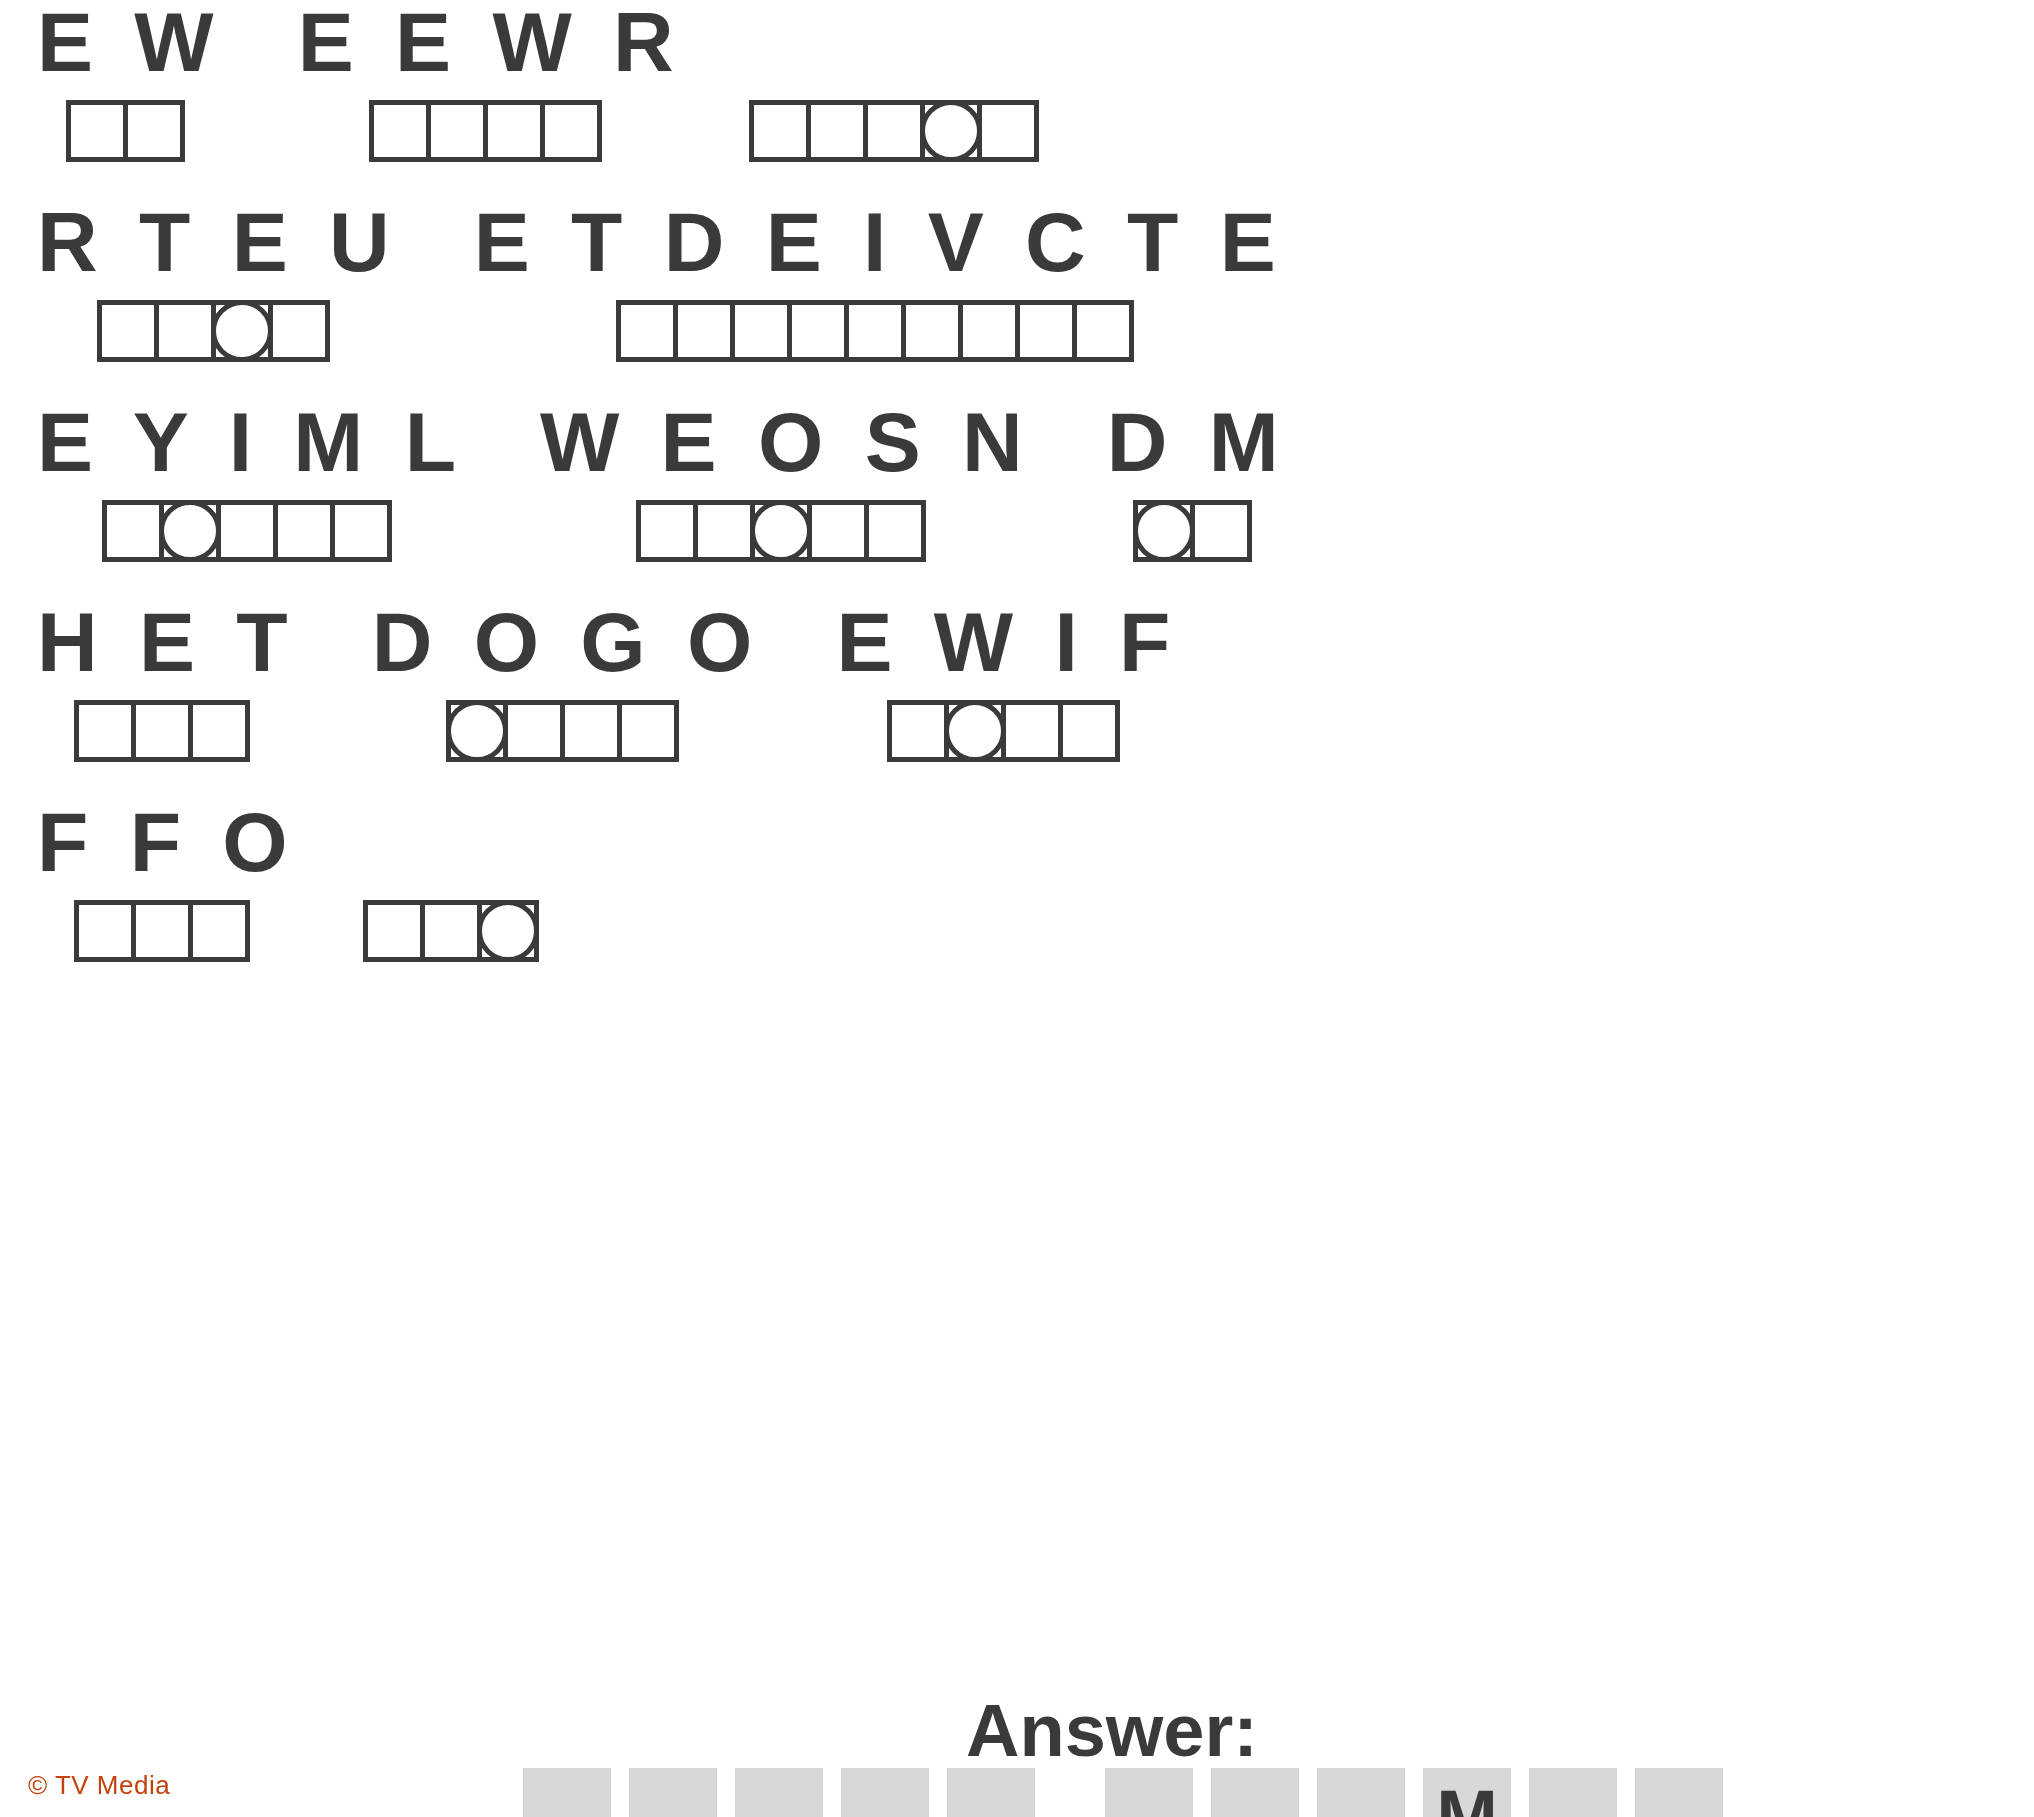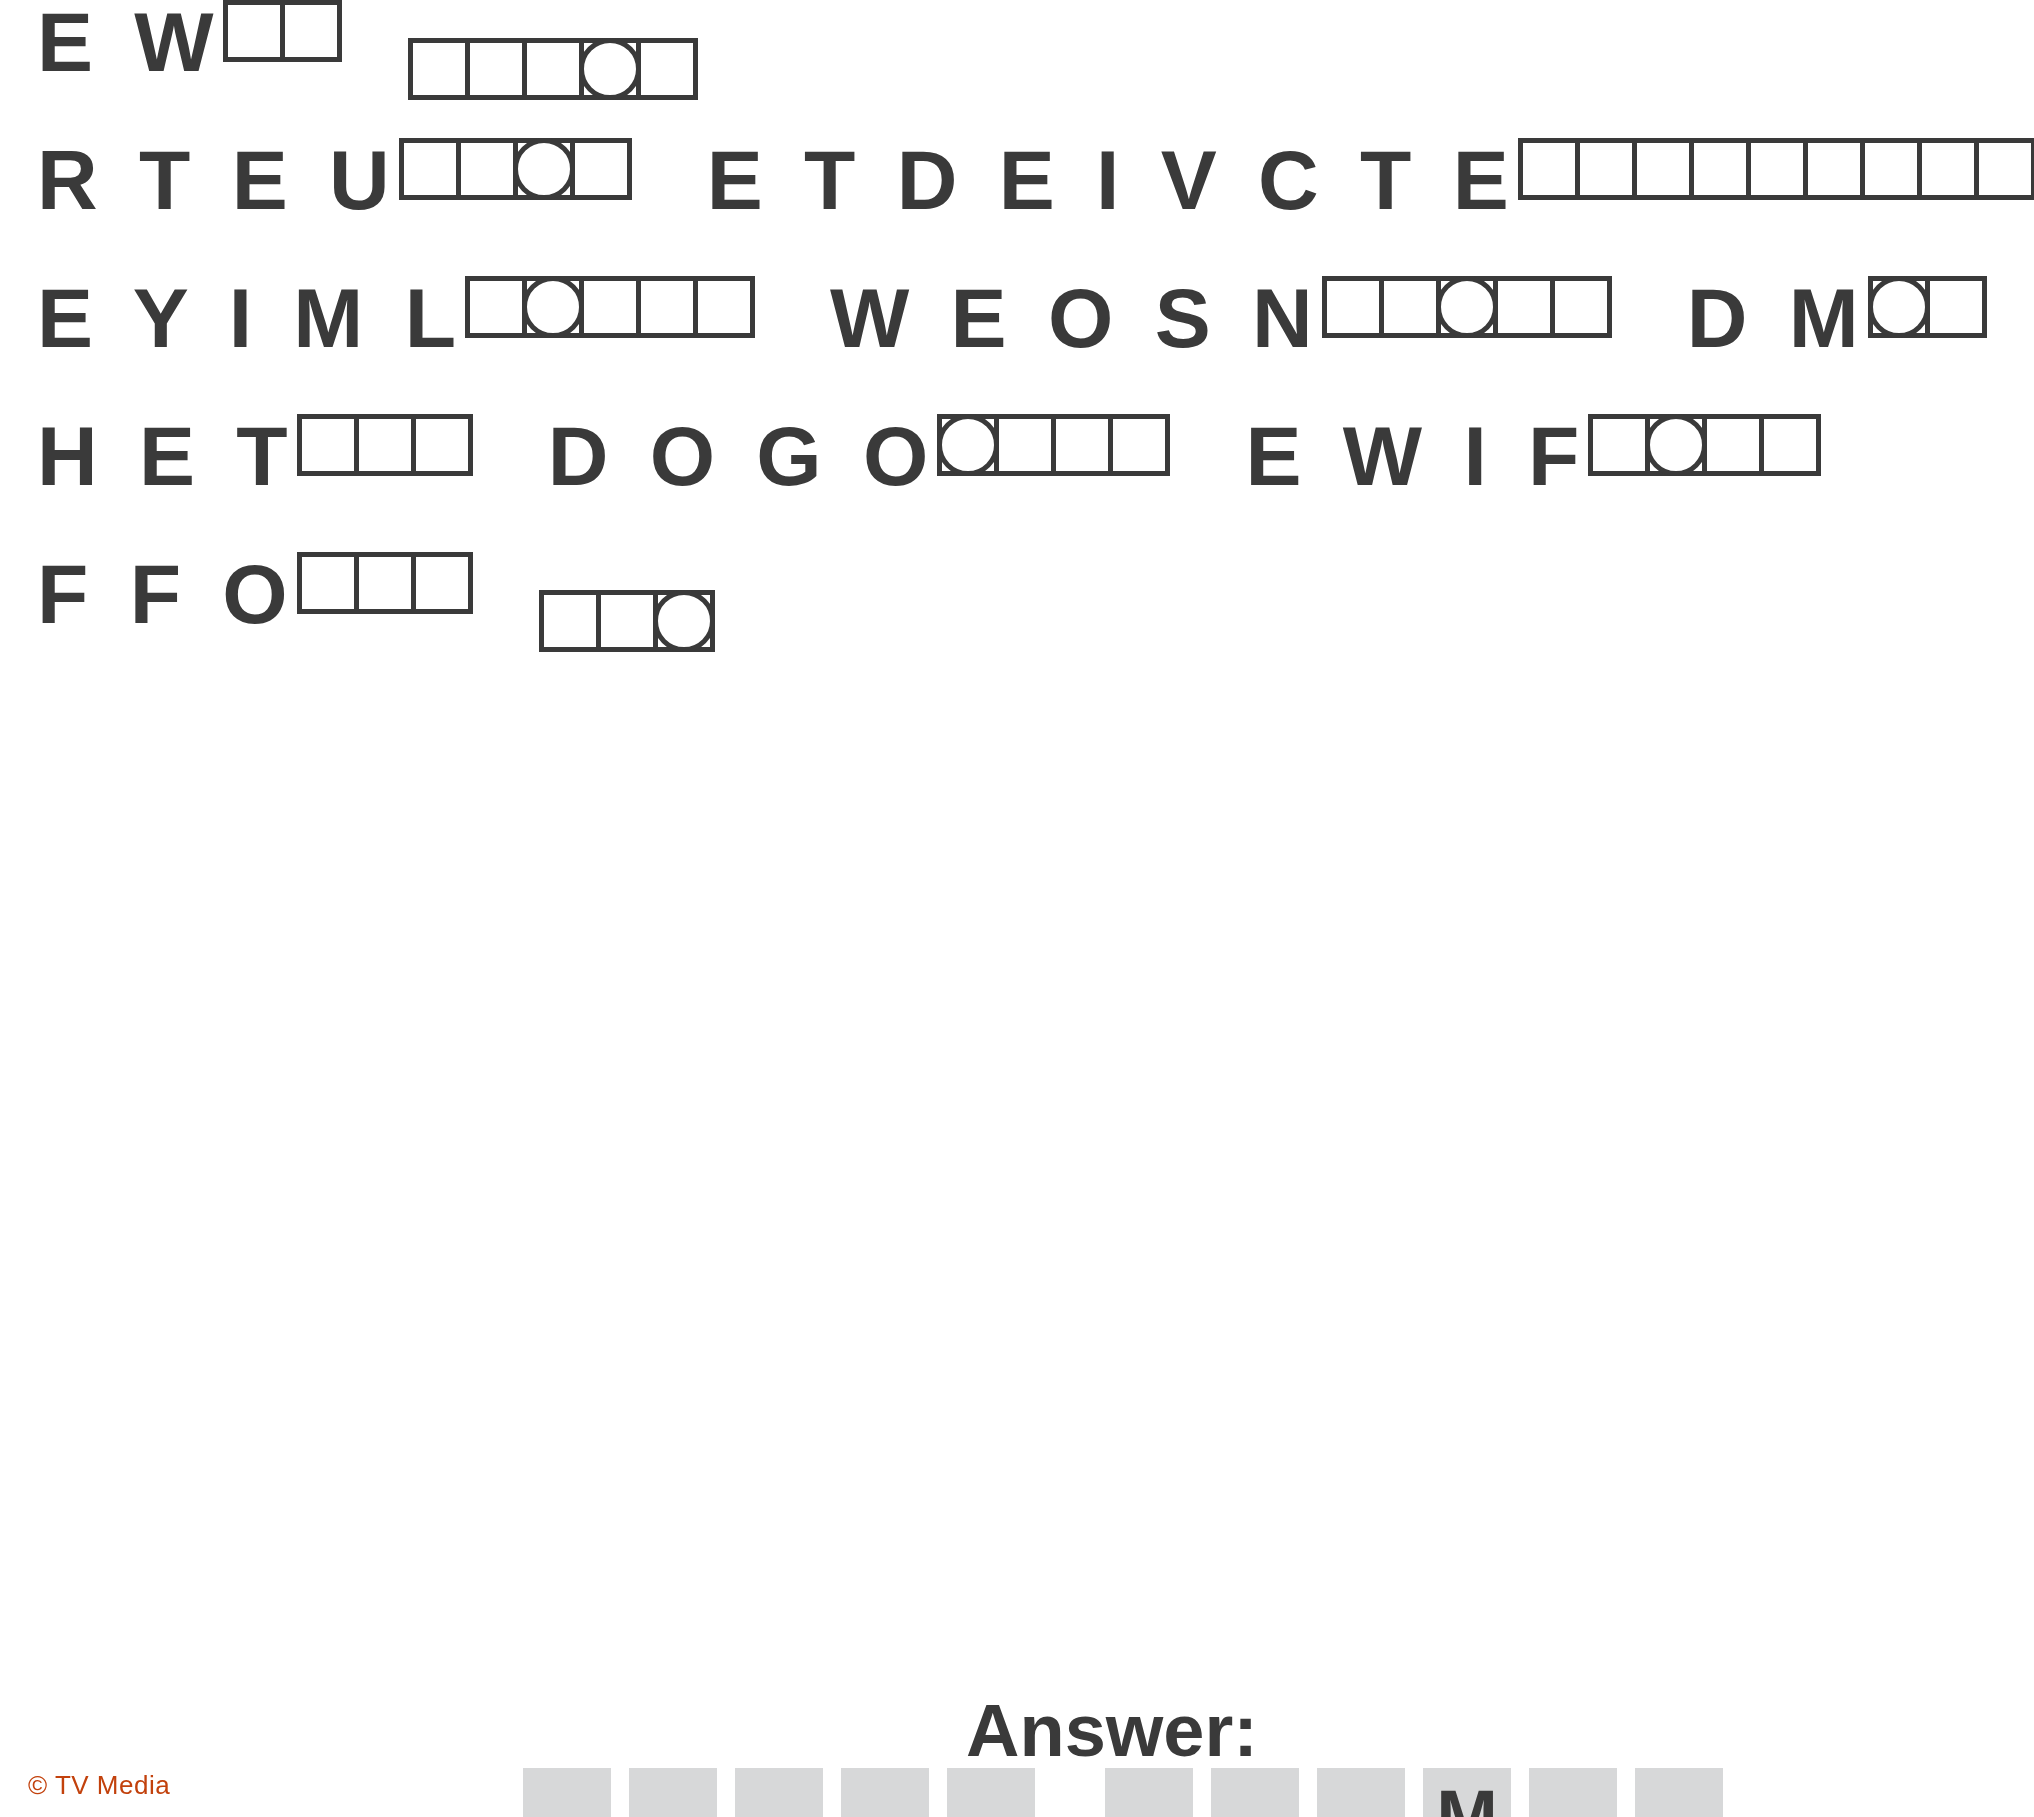--- a/index.html
+++ b/index.html
@@ -27,22 +27,22 @@
   .puzzle-row {
     position: relative;
     display: flex;
     align-items: flex-end;
     padding-left: 28px;
     margin-bottom: 38px;
   }
 
   .word-group {
     display: flex;
-    flex-direction: row;
-    align-items: flex-start;
+    flex-direction: column;
+    align-items: center;
     margin-right: 66px;
   }
 
   .scrambled-word {
     font-family: "Liberation Sans", sans-serif;
     font-weight: bold;
     font-size: 84px;
     line-height: 1.0;
     letter-spacing: 9px;
     color: #3a3a3a;
@@ -150,20 +150,29 @@
 <div id="puzzle-area">
     <div class="puzzle-row">
       <div class="word-group">
         <div class="scrambled-word">E W</div>
         <div class="box-strip">
           <div class="letter-box"></div>
           <div class="letter-box"></div>
         </div>
       </div>
       <div class="word-group">
+        <div class="scrambled-word">E E W R</div>
+        <div class="box-strip">
+          <div class="letter-box"></div>
+          <div class="letter-box"></div>
+          <div class="letter-box"></div>
+          <div class="letter-box"></div>
+        </div>
+      </div>
+      <div class="word-group">
         <div class="box-strip">
           <div class="letter-box"></div>
           <div class="letter-box"></div>
           <div class="letter-box"></div>
           <div class="letter-box circled"></div>
           <div class="letter-box"></div>
         </div>
       </div>
     </div>
     <div class="puzzle-row">

